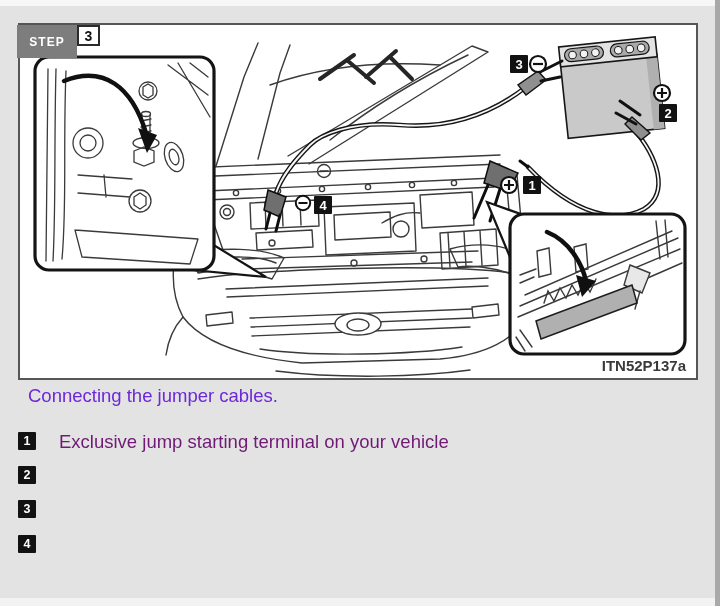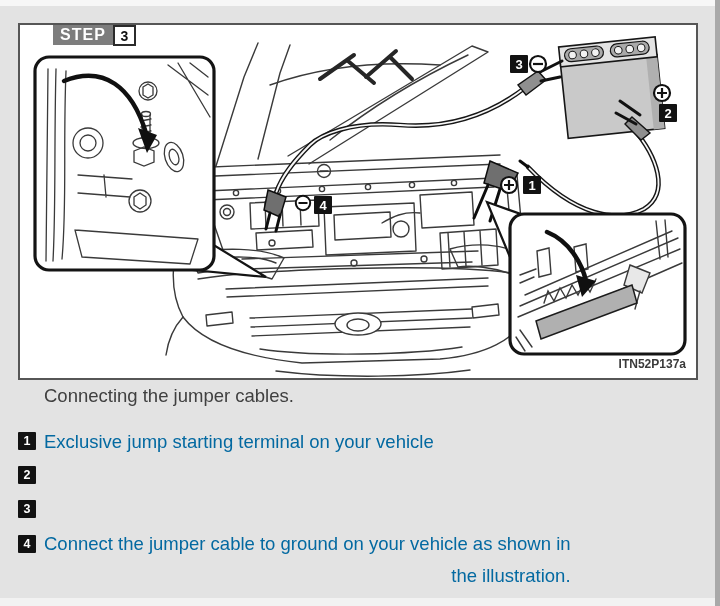--- a/index.html
+++ b/index.html
@@ -8,41 +8,41 @@
   .page { position:relative; width:720px; height:606px; background:#e3e3e3; }
   .edge-top   { position:absolute; left:0; top:0; width:720px; height:6px; background:#f7f7f7; }
   .edge-right { position:absolute; right:0; top:0; width:5px; height:606px; background:#a9a9a9; }
   .edge-bottom{ position:absolute; left:0; bottom:0; width:715px; height:8px; background:#f2f2f2; }
 
   .illus-box { position:absolute; left:18px; top:23px; width:680px; height:357px;
                background:#ffffff; border:2px solid #565656; }
   .illus-box svg { position:absolute; left:0; top:0; width:100%; height:100%; }
 
   .step { position:absolute; left:17px; top:25px; display:flex; z-index:5; }
-  .step-name { width:60px; height:20px; background:#7d7d7d; color:#ffffff;
-               font-size:16px; font-weight:bold; letter-spacing:1px;
-               display:flex; align-items:center; justify-content:center;margin-left:36px; }
+  .step-name { width:60px; height:33px; background:#7d7d7d; color:#ffffff;
+               font-size:12px; font-weight:bold; letter-spacing:1px;
+               display:flex; align-items:center; justify-content:center; }
   .step-num  { width:23px; height:21px; background:#ffffff; border:2px solid #2b2b2b;
                color:#111; font-size:14px; font-weight:bold;
                display:flex; align-items:center; justify-content:center; }
 
   .marker-square { position:absolute; width:18px; height:18px; background:#121212;
                    color:#fff; font-size:13px; font-weight:bold; border-radius:1px;
                    display:flex; align-items:center; justify-content:center; z-index:4; }
   .polarity { position:absolute; width:20px; height:20px; z-index:4; }
 
-  .image-code { position:absolute; right:10px; top:332px; font-size:12px; font-weight:bold; color:#3a3a3a; }
-
-  .caption { position:absolute; left:28px; top:385px; font-size:18.5px; color:#404040;margin-left:16px; }
+  .image-code { position:absolute; right:10px; top:332px; font-size:15px; font-weight:bold; color:#3a3a3a; }
+
+  .caption { position:absolute; left:28px; top:385px; font-size:18.5px; color:#6d28d9; }
 
   .legend-item { position:absolute; left:18px; right:26px; display:flex; align-items:flex-start; }
   .legend-num { flex:none; width:18px; height:18px; margin-top:2px; background:#121212;
                 color:#fff; font-size:12.5px; font-weight:bold; border-radius:1px;
                 display:flex; align-items:center; justify-content:center; }
-  .legend-text { margin-left:8px; font-size:18.5px; color:#0369a1; line-height:23px;text-align:right; }
+  .legend-text { margin-left:23px; font-size:18.5px; color:#701a75; line-height:23px; }
   .legend-text.two-line { line-height:32px; margin-top:-5px; }
   .legend-text span { display:block; }
 </style>
 </head>
 <body>
 
 <div class="page">
   <div class="edge-top"></div>
 
   <div class="illus-box">
@@ -243,21 +243,17 @@
     <div class="legend-text">Exclusive jump starting terminal on your vehicle</div>
   </div>
   <div class="legend-item" style="top:464px;">
     <div class="legend-num">2</div>
   </div>
   <div class="legend-item" style="top:498px;">
     <div class="legend-num">3</div>
   </div>
   <div class="legend-item" style="top:533px;">
     <div class="legend-num">4</div>
-    <div class="legend-text two-line">
-      <span>Connect the jumper cable to ground on your vehicle as shown in</span>
-      <span>the illustration.</span>
-    </div>
   </div>
 
   <div class="edge-bottom"></div>
   <div class="edge-right"></div>
 </div>
 
 </body></html>

